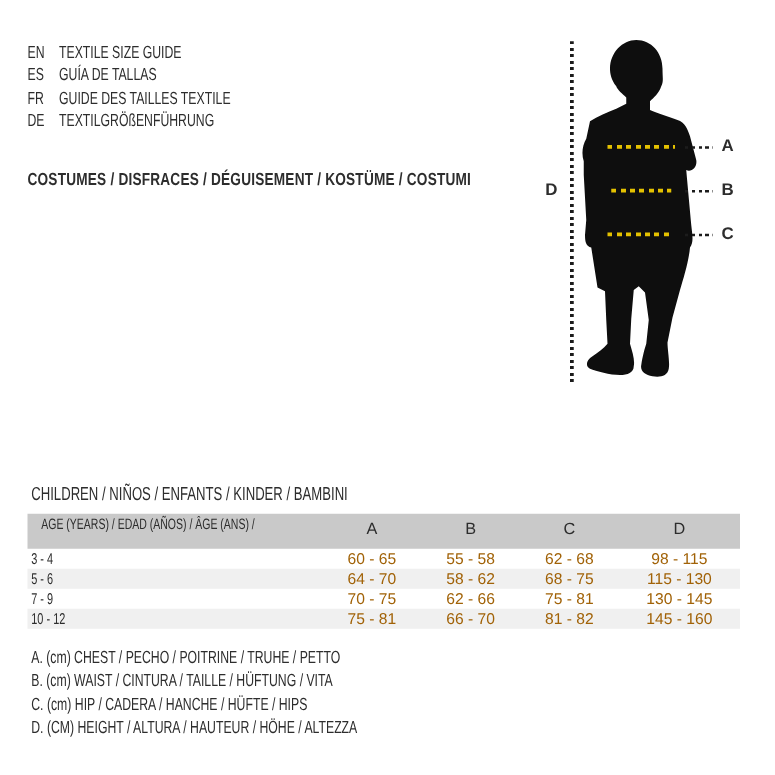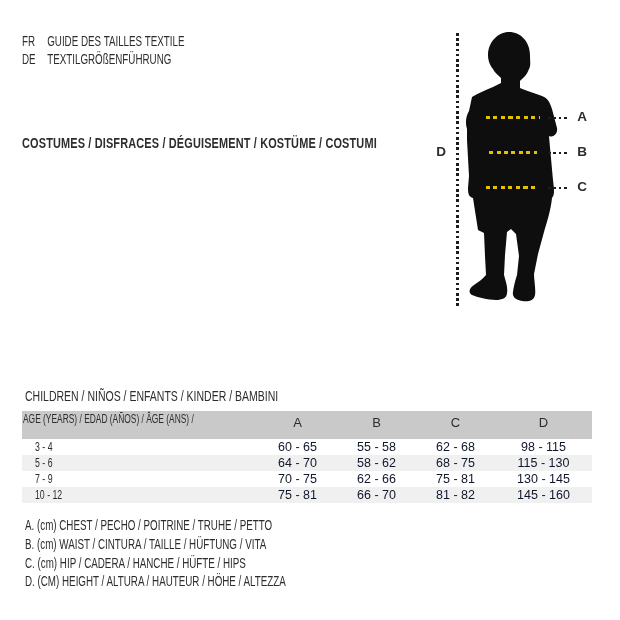--- a/index.html
+++ b/index.html
@@ -38,37 +38,49 @@
   .m-dots{position:absolute;height:2.6px;
     background:repeating-linear-gradient(90deg,#1c1c1c 0 2.6px,transparent 2.6px 5.4px);}
   .m-label{position:absolute;width:16px;text-align:center;font-size:13.5px;font-weight:bold;}
 
   .section-title{position:absolute;left:25px;top:387px;font-size:15px;}
 
   
   .size-table{position:absolute;left:22px;top:411px;width:570px;font-size:12.5px;}
   .tgrid{display:grid;grid-template-columns:236px 79px 79px 79px 97px;}
   .thead{background:var(--header-bg);height:28px;align-items:start;padding-top:2px;box-sizing:border-box;}
-  .age-h{padding-left:1px;font-size:12px;line-height:12.5px;}
+  .age-h{padding-left:11px;font-size:12px;line-height:12.5px;}
   .col-h{text-align:center;padding-top:2px;font-size:13px;}
   .trow{height:16px;align-items:center;}
   .trow.stripe{background:var(--stripe);}
-  .age-cell{padding-left:3px;margin-left:10px;}
-  .val-cell{text-align:center;color:#0f172a;}
+  .age-cell{padding-left:3px;}
+  .val-cell{text-align:center;color:#a16207;}
 
   
   .legend{position:absolute;left:25px;top:516px;font-size:14px;}
   .legend-line{height:18.8px;line-height:18.8px;white-space:nowrap;}
 </style>
 </head>
 <body>
 
 <div class="sheet">
 
   <div class="langs">
+    <div class="lang-row">
+      <span class="lang-inner">
+          <span class="lang-code">EN</span>
+          <span class="lang-label">TEXTILE SIZE GUIDE</span>
+        </span>
+    </div>
+    <div class="lang-row">
+      <span class="lang-inner">
+          <span class="lang-code">ES</span>
+          <span class="lang-label">GUÍA DE TALLAS</span>
+        </span>
+    </div>
     <div class="lang-row">
       <span class="lang-inner">
           <span class="lang-code">FR</span>
           <span class="lang-label">GUIDE DES TAILLES TEXTILE</span>
         </span>
     </div>
     <div class="lang-row">
       <span class="lang-inner">
           <span class="lang-code">DE</span>
           <span class="lang-label">TEXTILGRÖßENFÜHRUNG</span>

